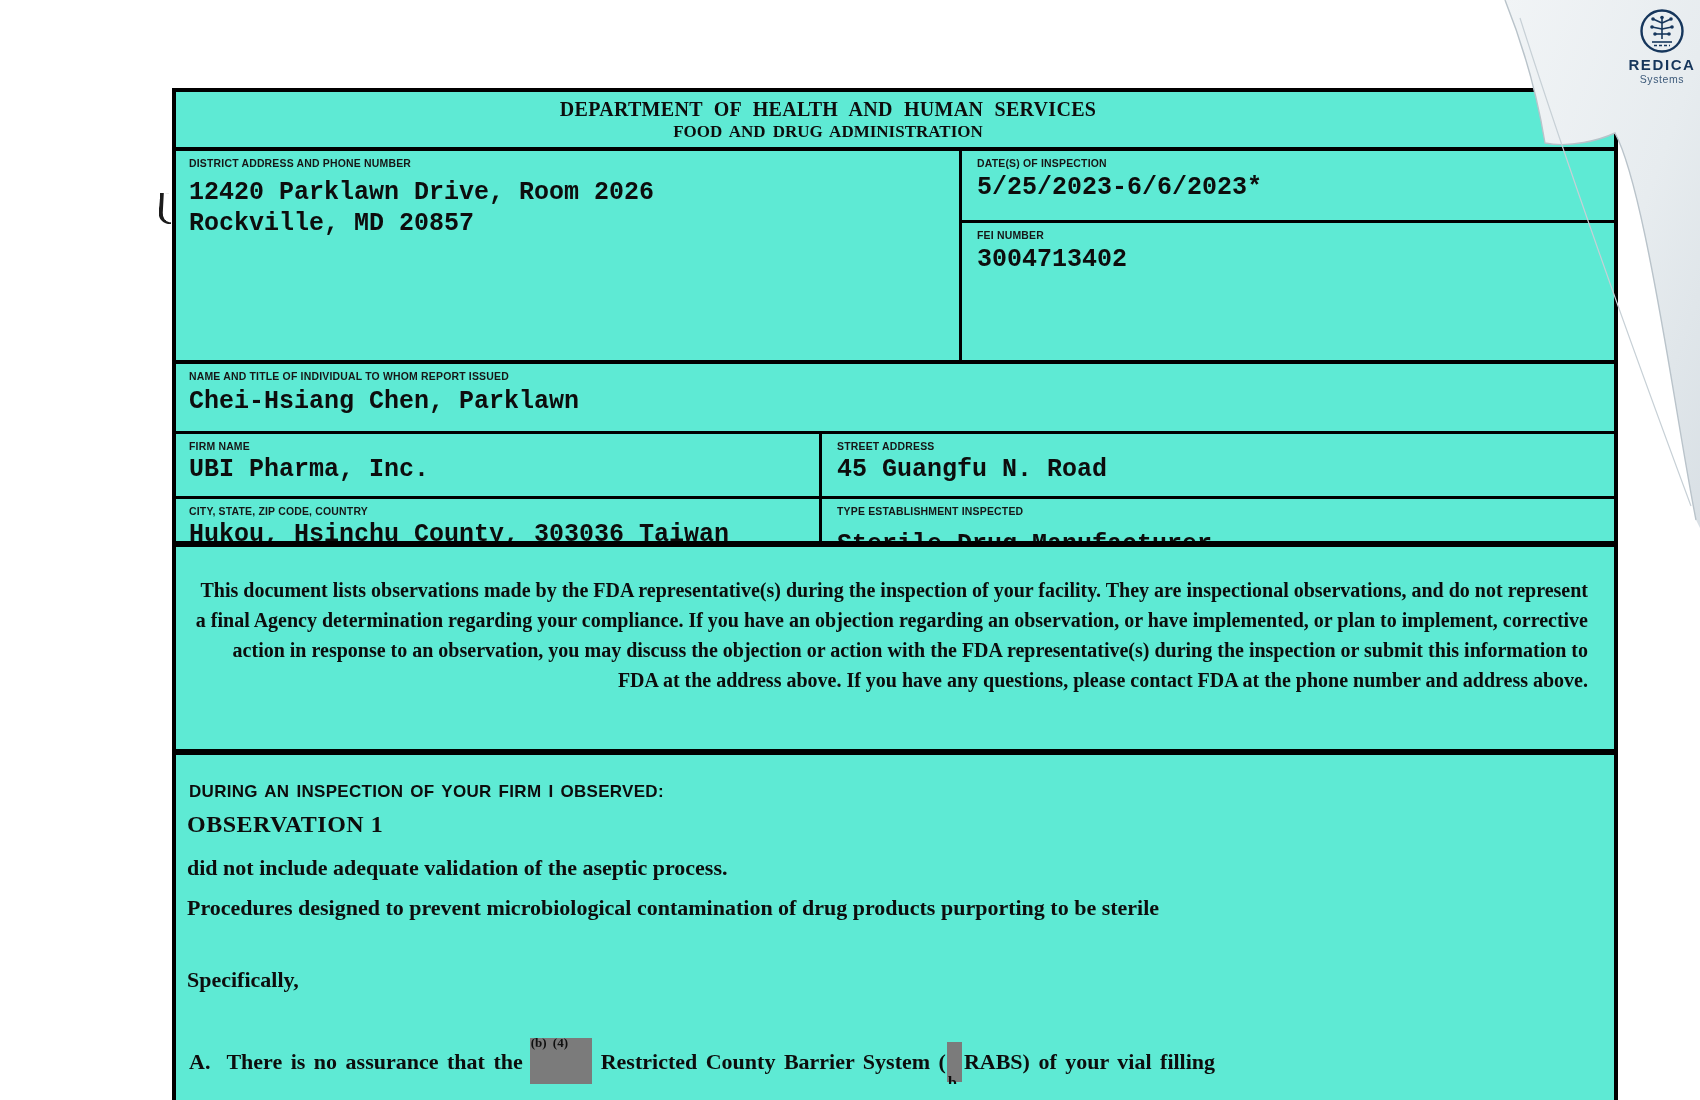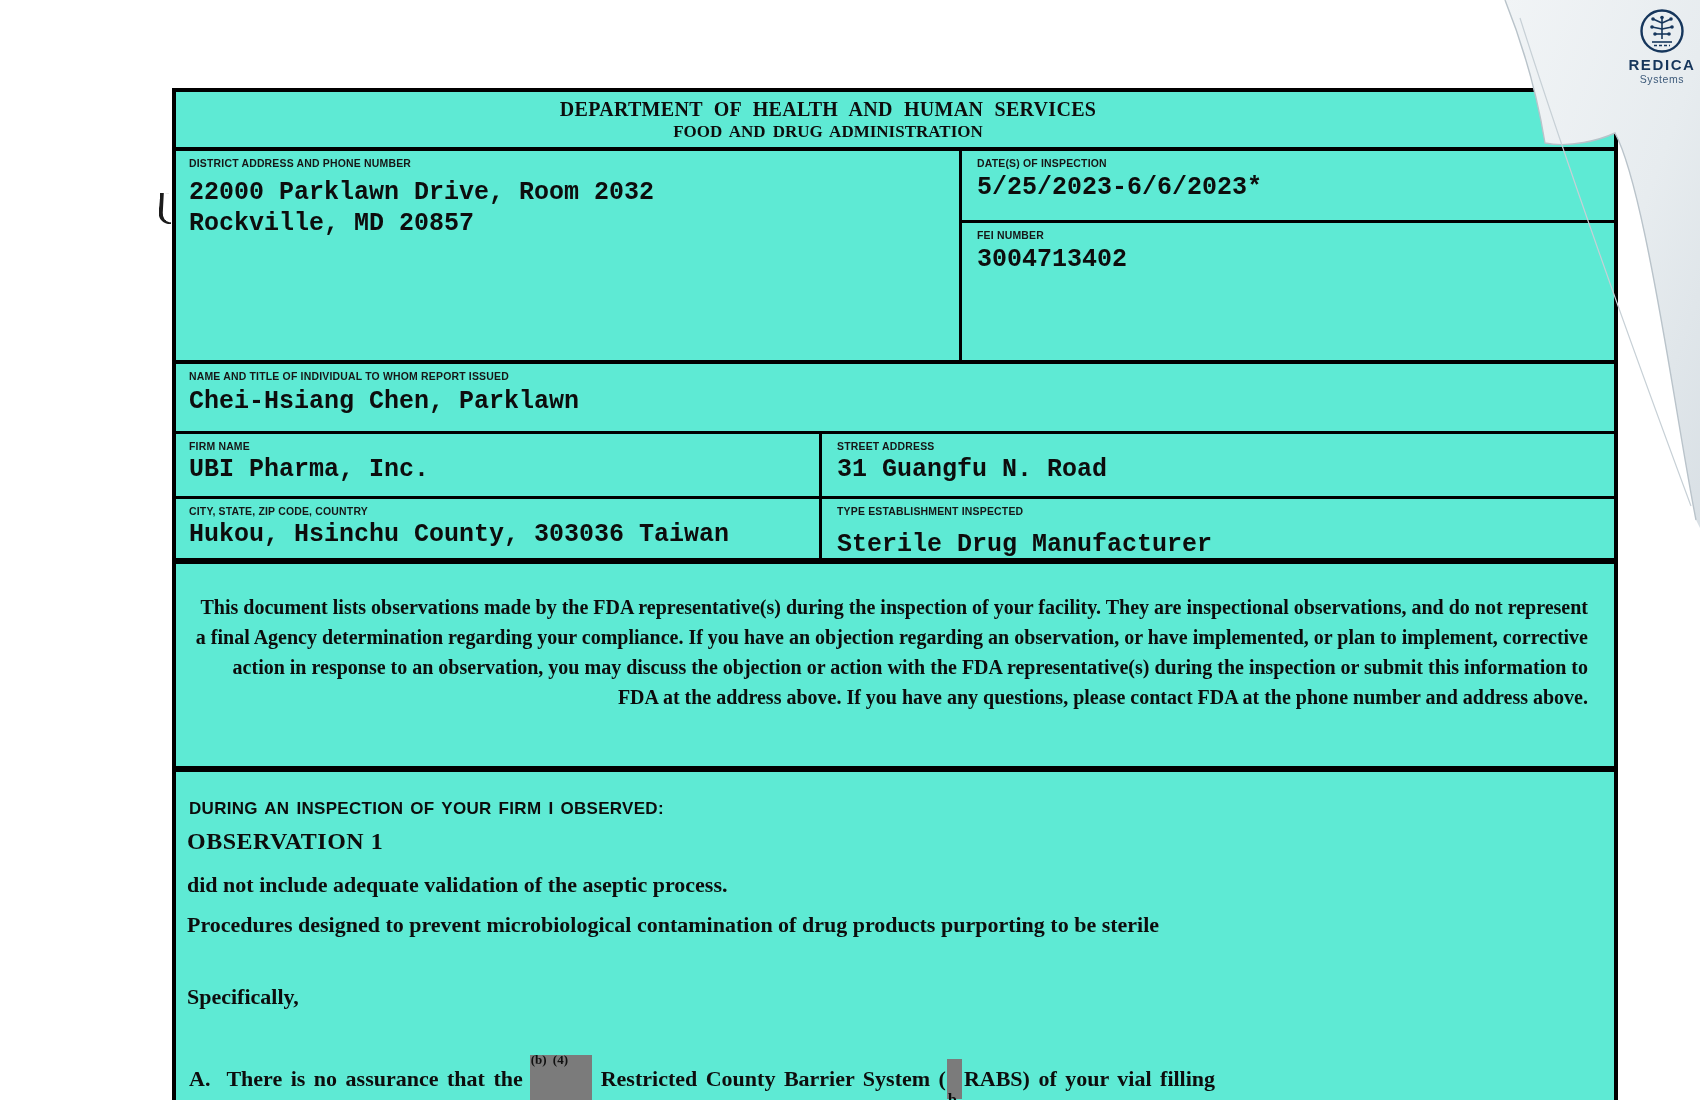--- a/index.html
+++ b/index.html
@@ -16,21 +16,21 @@
   .hdr2{font:700 17px "Liberation Serif",serif;word-spacing:3px;margin-top:1px;}
 
   .r1{height:213px;border-bottom:4px solid #000;display:flex;}
   .r1-left{width:786px;border-right:3px solid #000;box-sizing:border-box;}
   .r1-right{flex:1;display:flex;flex-direction:column;}
   .cell-dates{height:72px;border-bottom:3px solid #000;box-sizing:border-box;}
   .cell-fei{flex:1;}
 
   .r2{height:70px;border-bottom:3px solid #000;}
   .r3{height:65px;border-bottom:3px solid #000;display:flex;}
-  .r4{height:65px;border-bottom:6px solid #000;display:flex;}
+  .r4{height:48px;border-bottom:6px solid #000;display:flex;}
   .split-left{width:646px;border-right:3px solid #000;box-sizing:border-box;}
   .split-right{flex:1;}
   .r5{height:208px;border-bottom:6px solid #000;}
   .r6{height:auto;}
 
   .lbl{font:700 11px "Liberation Sans",sans-serif;letter-spacing:.2px;color:#161616;
        display:inline-block;transform:scaleX(.95);transform-origin:0 0;
        margin:6px 0 0 13px;white-space:nowrap;}
   .val{font:700 25px "Liberation Mono",monospace;color:#0d0d0d;margin:7px 0 0 13px;
        white-space:nowrap;line-height:29px;}
@@ -77,21 +77,21 @@
   <div class="doc-table">
 
     <div class="row hdr-row">
       <div class="hdr1">DEPARTMENT OF HEALTH AND HUMAN SERVICES</div>
       <div class="hdr2">FOOD AND DRUG ADMINISTRATION</div>
     </div>
 
     <div class="row r1">
       <div class="r1-left">
         <div><span class="lbl">DISTRICT ADDRESS AND PHONE NUMBER</span></div>
-        <div class="val">22000 Parklawn Drive, Room 2032</div>
+        <div class="val">12420 Parklawn Drive, Room 2026</div>
         <div class="val tight">Rockville, MD 20857</div>
       </div>
       <div class="r1-right">
         <div class="cell-dates">
           <div><span class="lbl" style="margin-left:15px">DATE(S) OF INSPECTION</span></div>
           <div class="val" style="margin-left:15px;margin-top:2px">5/25/2023-6/6/2023*</div>
         </div>
         <div class="cell-fei">
           <div><span class="lbl" style="margin-left:15px">FEI NUMBER</span></div>
           <div class="val" style="margin-left:15px;margin-top:2px">3004713402</div>
@@ -104,21 +104,21 @@
       <div class="val" style="margin-top:3px">Chei-Hsiang Chen, Parklawn</div>
     </div>
 
     <div class="row r3">
       <div class="split-left">
         <div><span class="lbl">FIRM NAME</span></div>
         <div class="val" style="margin-top:1px">UBI Pharma, Inc.</div>
       </div>
       <div class="split-right">
         <div><span class="lbl" style="margin-left:15px">STREET ADDRESS</span></div>
-        <div class="val" style="margin-left:15px;margin-top:1px">31 Guangfu N. Road</div>
+        <div class="val" style="margin-left:15px;margin-top:1px">45 Guangfu N. Road</div>
       </div>
     </div>
 
     <div class="row r4">
       <div class="split-left">
         <div><span class="lbl">CITY, STATE, ZIP CODE, COUNTRY</span></div>
         <div class="val" style="margin-top:1px">Hukou, Hsinchu County, 303036 Taiwan</div>
       </div>
       <div class="split-right">
         <div><span class="lbl" style="margin-left:15px">TYPE ESTABLISHMENT INSPECTED</span></div>

